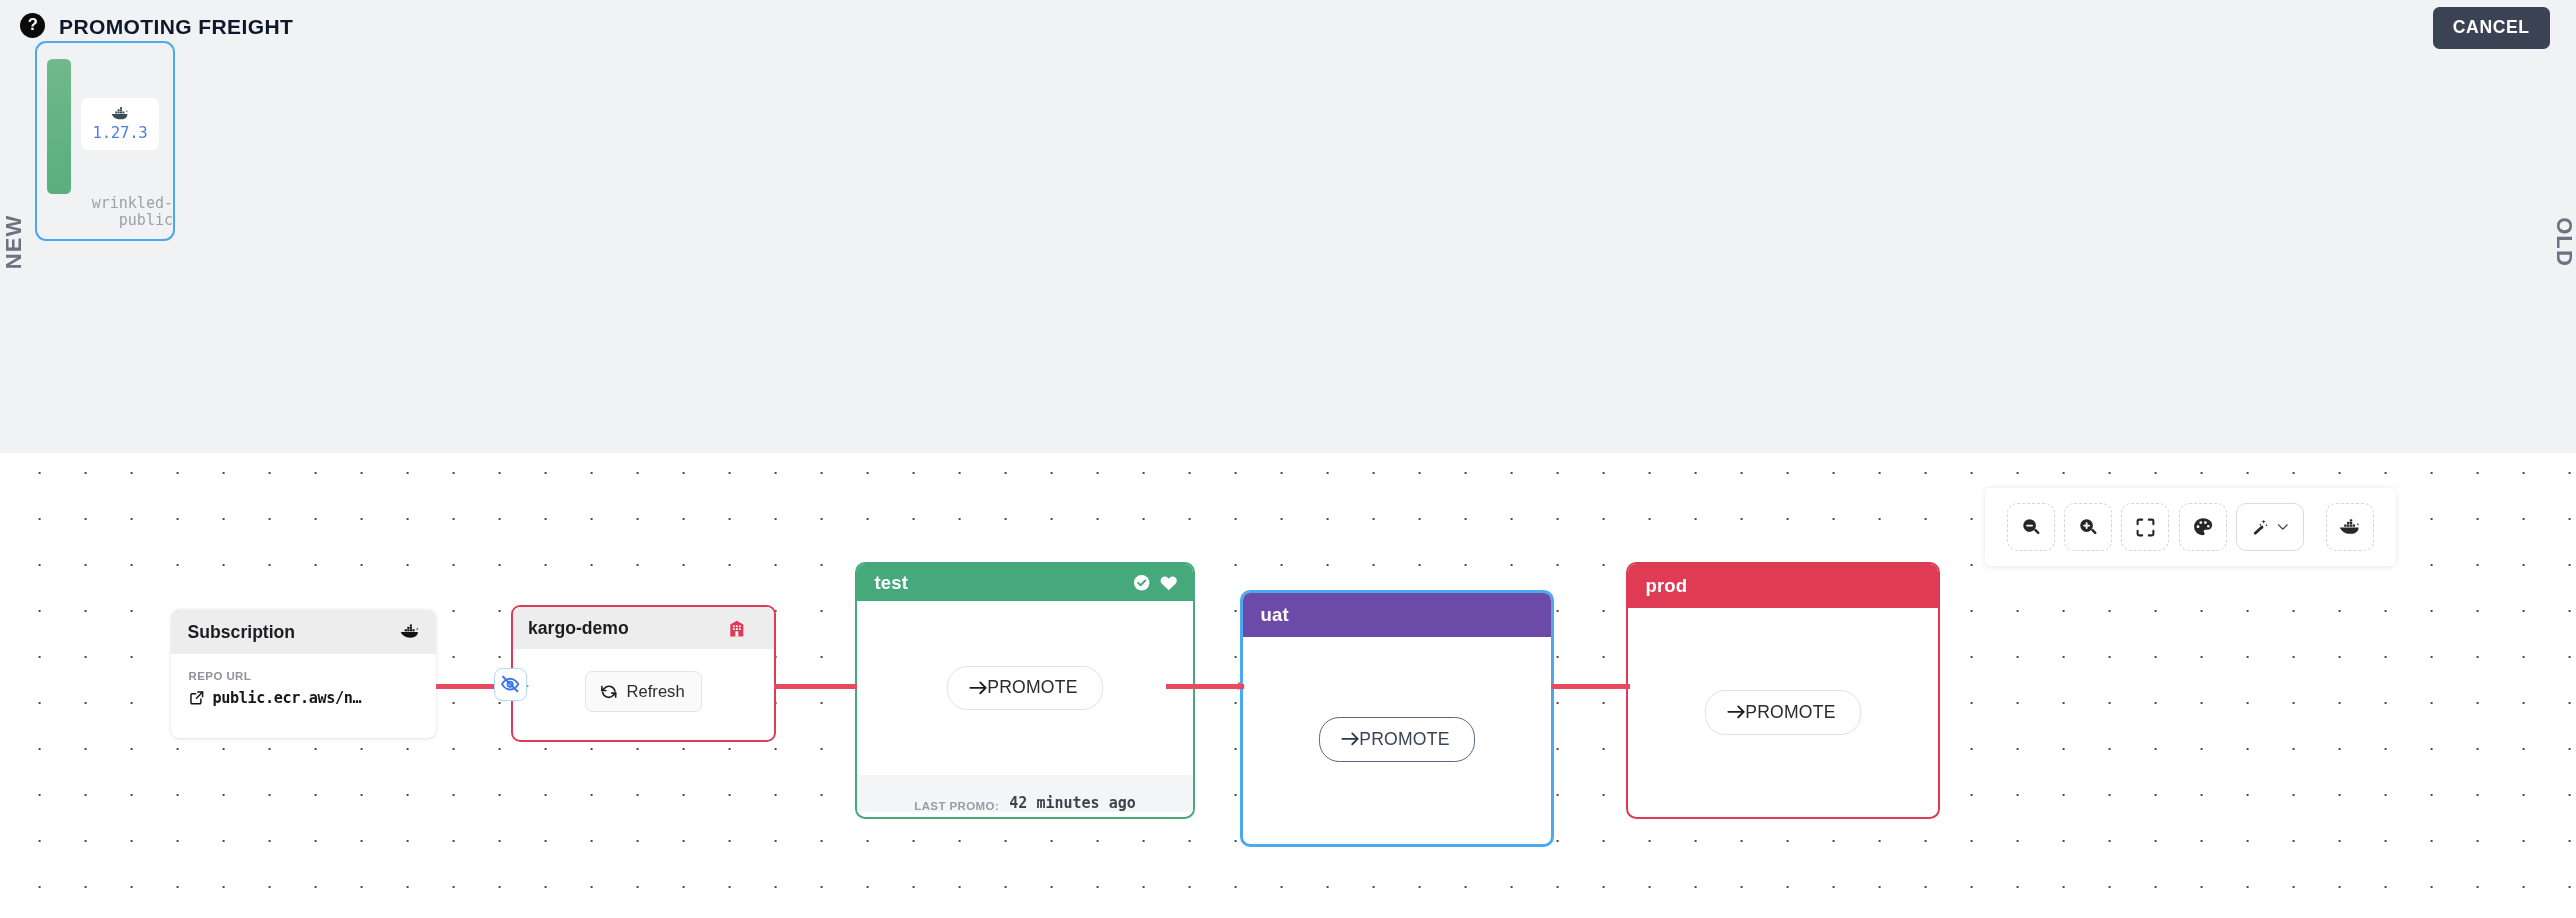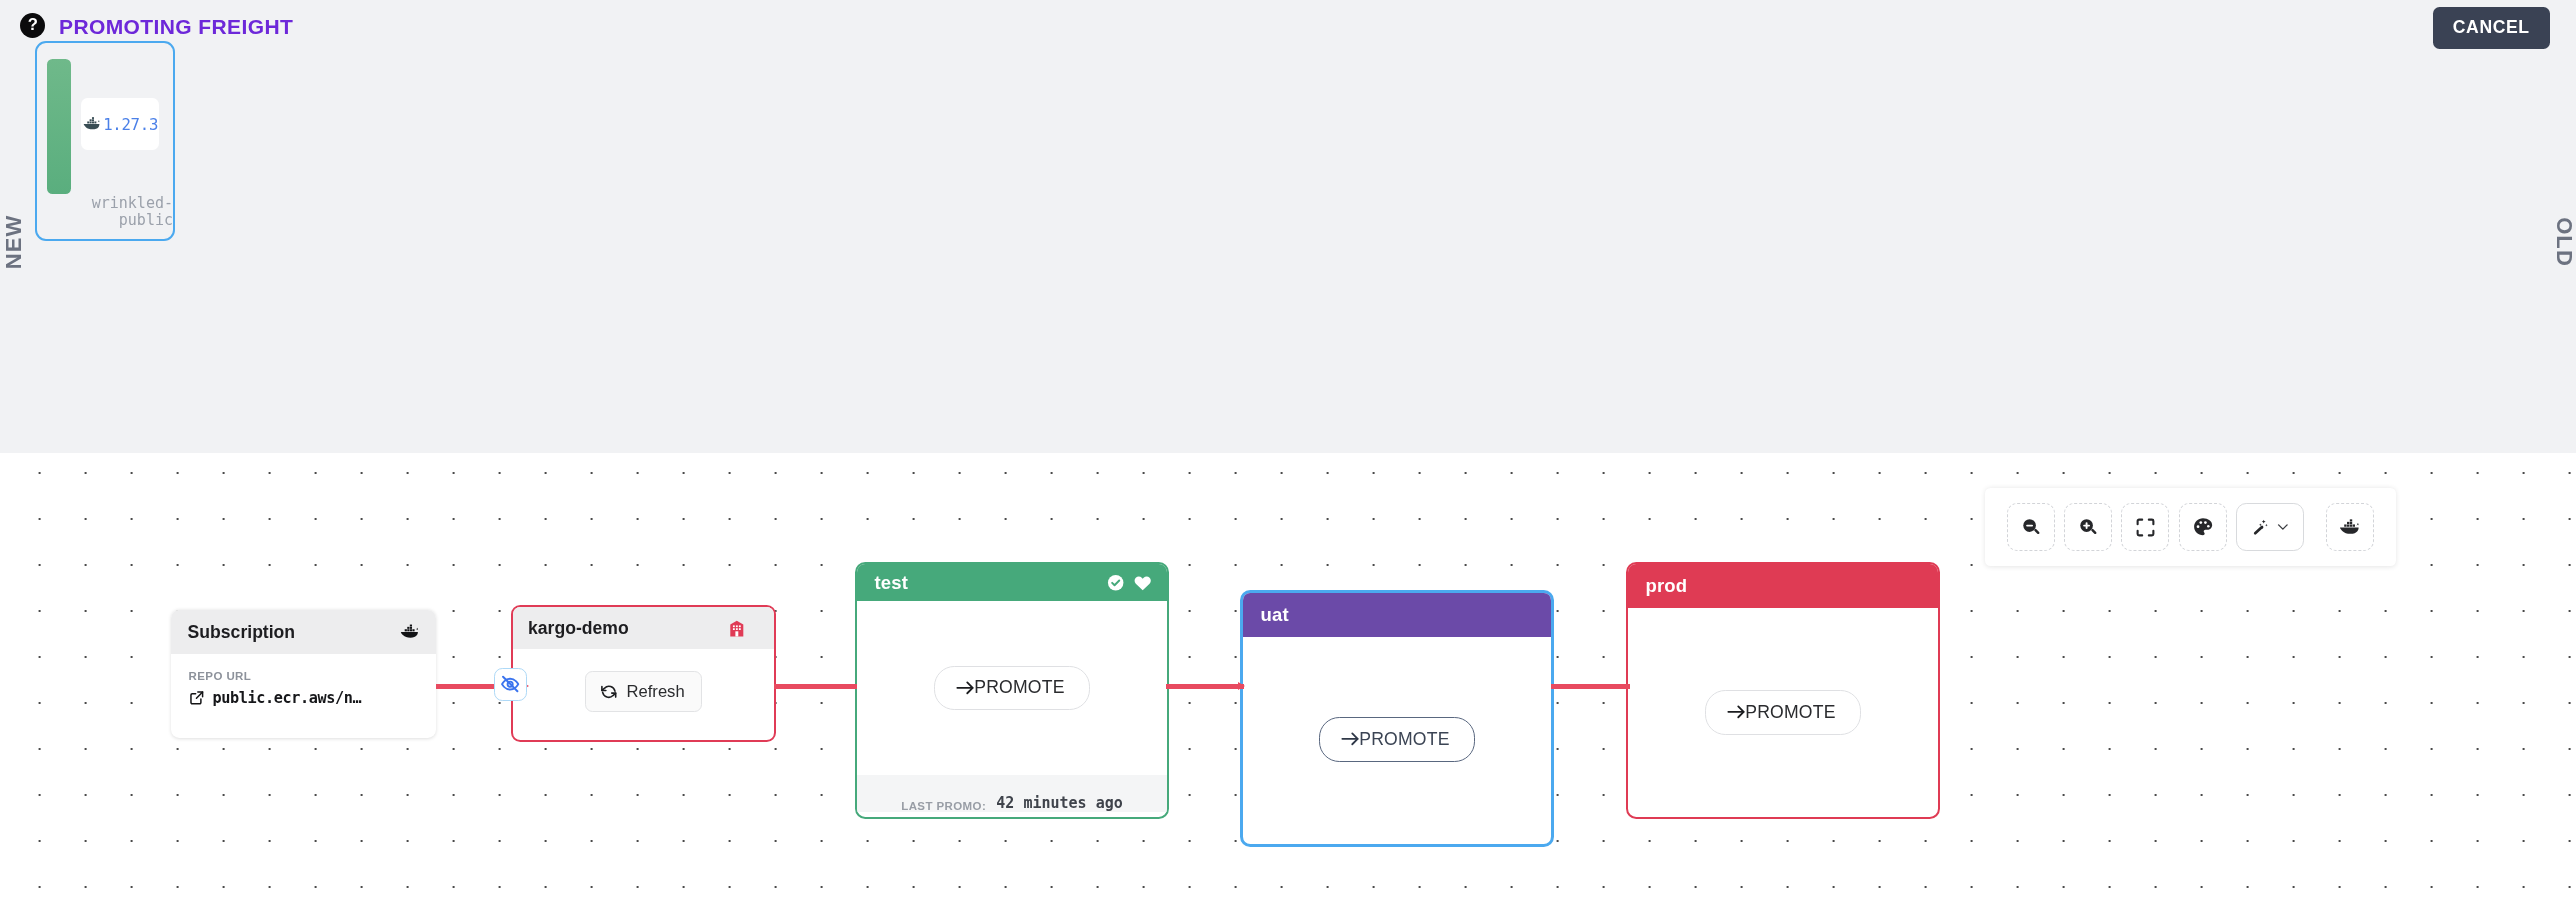--- a/index.html
+++ b/index.html
@@ -26,21 +26,21 @@
     position: absolute; left: 20.3px; top: 13px;
     width: 25px; height: 25px; border-radius: 50%;
     background: #0b0b0c; color: #ffffff;
     font-size: 16.6px; font-weight: bold;
     display: flex; align-items: center; justify-content: center;
     line-height: 1; cursor: pointer;
   }
   .panel-title {
     position: absolute; left: 59px; top: 15px;
     font-size: 21px; font-weight: 700; letter-spacing: 0.4px;
-    color: #6d28d9;
+    color: #0f172a;
   }
   .cancel-button {
     position: absolute; right: 26px; top: 6.5px;
     background: #3a4254; color: #ffffff;
     border: none; border-radius: 6.5px;
     padding: 10.2px 20.3px 11px 20.3px;
     font-family: "Liberation Sans", sans-serif;
     font-size: 17.6px; font-weight: 700; letter-spacing: 0.6px;
     cursor: pointer;
   }
@@ -71,21 +71,21 @@
   .freight-bar {
     position: absolute; left: 10.2px; top: 15.7px;
     width: 24px; height: 135px;
     border-radius: 5.5px;
     background: linear-gradient(180deg, #6fb98a 0%, #5aae7e 100%);
   }
   .version-tile {
     position: absolute; left: 44px; top: 55px;
     width: 78px; height: 52px;
     background: #ffffff; border-radius: 6.5px;
-    display: flex; flex-direction: row;
+    display: flex; flex-direction: column;
     align-items: center; justify-content: center;
     gap: 0.9px; cursor: pointer;
   }
   .version-tile .dk { width: 20.3px; height: 15.7px; display:block; }
   .version-text {
     font-family: "DejaVu Sans Mono", monospace;
     font-size: 15.7px; color: #4b80e8; font-weight: 500;
     letter-spacing: -0.3px;
   }
   .freight-name {
@@ -215,21 +215,21 @@
     font-size: 11.5px; font-weight: 700; letter-spacing: 0.4px; color: #989da5;
   }
   .foot-value {
     font-family: "DejaVu Sans Mono", monospace;
     font-size: 15px; font-weight: 700; color: #3f434b;
   }
 
   
   .node-test {
     left: 855px; top: 562px;
-    width: 314px; height: 257px;
+    width: 340px; height: 257px;
     border: 2.8px solid #46a97b;
   }
   .node-test .stage-head { height: 37px; background: #46a97b; }
   .node-test .stage-body { height: 174px; }
 
   
   .node-uat {
     left: 1240px; top: 590px;
     width: 314px; height: 257px;
     border: 3.7px solid #4ba9ef;

